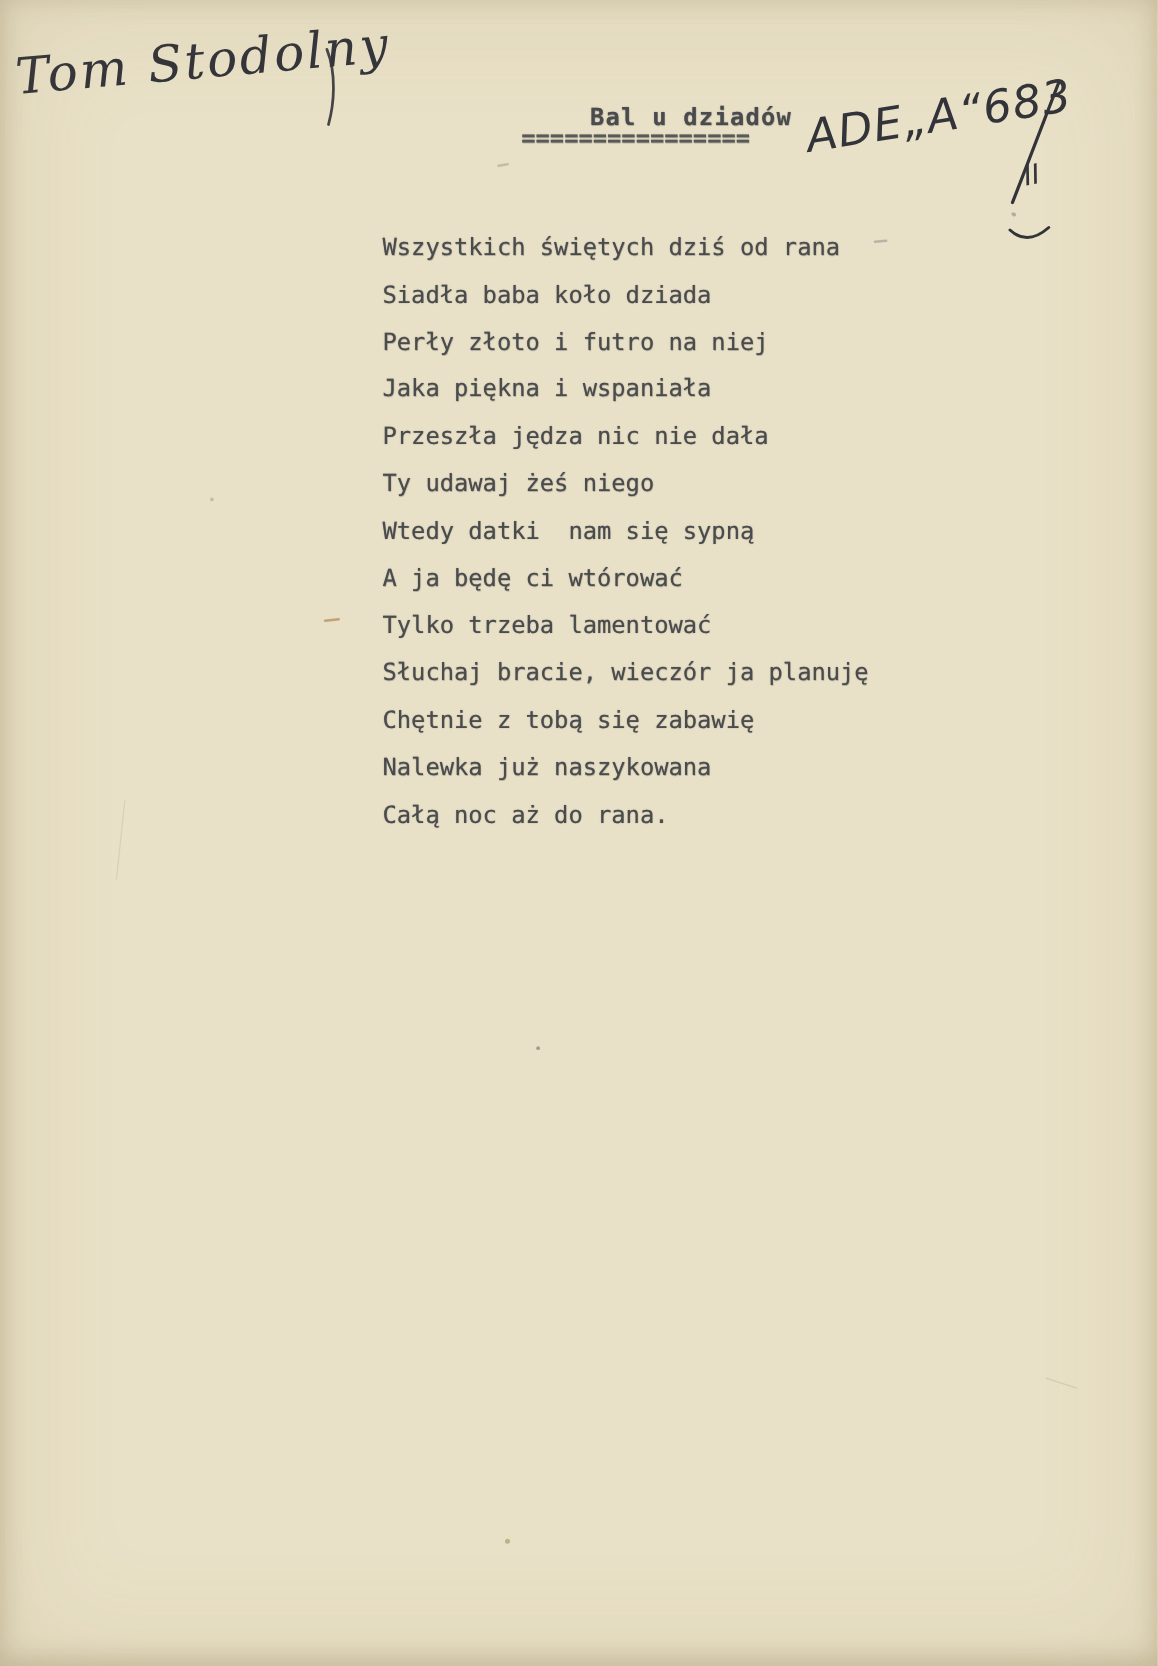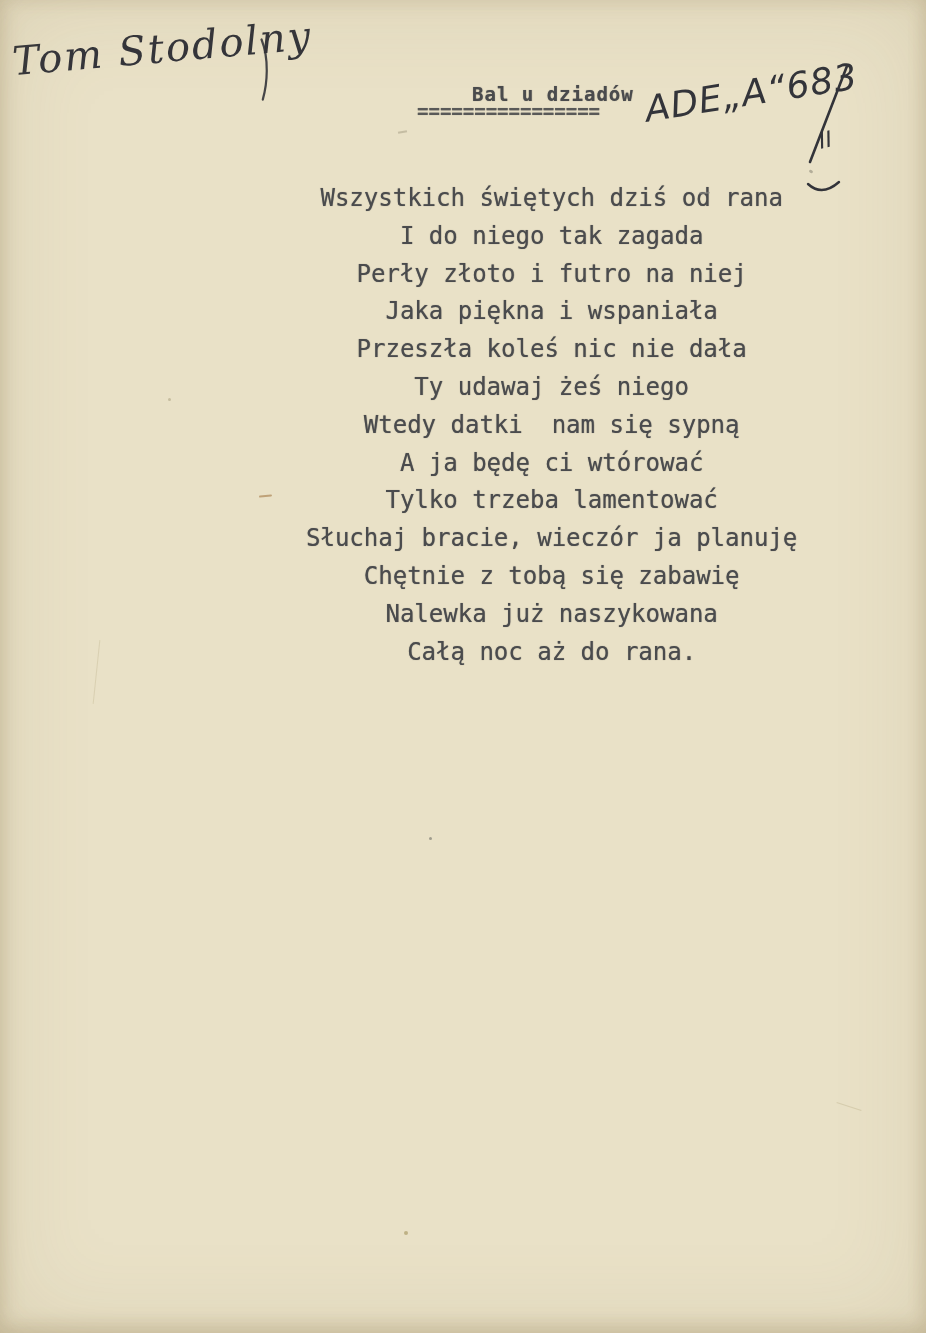--- a/index.html
+++ b/index.html
@@ -33,21 +33,21 @@
     white-space:pre;
     margin-left:40px;
   }
   .title-underline{
     position:absolute;left:417px;top:102px;
     font-size:19px;line-height:18px;font-weight:bold;letter-spacing:0;
     white-space:pre;opacity:.9;
   }
   .poem{
     position:absolute;left:306px;top:180px;
-    font-size:24px;line-height:37.8px;text-align:center;
+    font-size:19px;line-height:37.8px;
   }
   .poem > div{white-space:pre;}
   svg text{fill:var(--pen,#33343a);}
   svg path{stroke:var(--pen,#33343a);fill:none;stroke-linecap:round;}
   .hand-name-svg{position:absolute;left:8px;top:8px;}
   .archive-svg{position:absolute;left:638px;top:56px;}
   .mark{position:absolute;pointer-events:none;}
   .mark-dash1{left:699px;top:192px;width:11px;height:2px;background:#8f8f88;opacity:.55;transform:rotate(-4deg);border-radius:1px;}
   .mark-dash2{left:259px;top:495px;width:13px;height:2px;background:#a97f4f;opacity:.65;transform:rotate(-6deg);border-radius:1px;}
   .mark-dot1{left:429px;top:837px;width:3px;height:3px;background:#6f6f68;opacity:.6;border-radius:50%;}
@@ -77,24 +77,24 @@
   <g transform="rotate(-9 20 70)">
     <text x="10" y="64" font-family="DejaVu Sans, sans-serif" font-style="italic" font-size="36" letter-spacing="1">ADE„A“683</text>
   </g>
   <path d="M209 10 L 172 106" stroke-width="2.6"></path>
   <text x="181" y="92" font-family="DejaVu Sans, sans-serif" font-style="italic" font-size="22" transform="rotate(-12 185 85)">II</text>
   <path d="M170 128 q 14 13 31 -2" stroke-width="2.4"></path>
 </svg>
 
 <div class="poem typed">
     <div>Wszystkich świętych dziś od rana</div>
-    <div>I do niego tak zagada</div>
+    <div>Siadła baba koło dziada</div>
     <div>Perły złoto i futro na niej</div>
     <div>Jaka piękna i wspaniała</div>
-    <div>Przeszła koleś nic nie dała</div>
+    <div>Przeszła jędza nic nie dała</div>
     <div>Ty udawaj żeś niego</div>
     <div>Wtedy datki  nam się sypną</div>
     <div>A ja będę ci wtórować</div>
     <div>Tylko trzeba lamentować</div>
     <div>Słuchaj bracie, wieczór ja planuję</div>
     <div>Chętnie z tobą się zabawię</div>
     <div>Nalewka już naszykowana</div>
     <div>Całą noc aż do rana.</div>
   </div>
 

